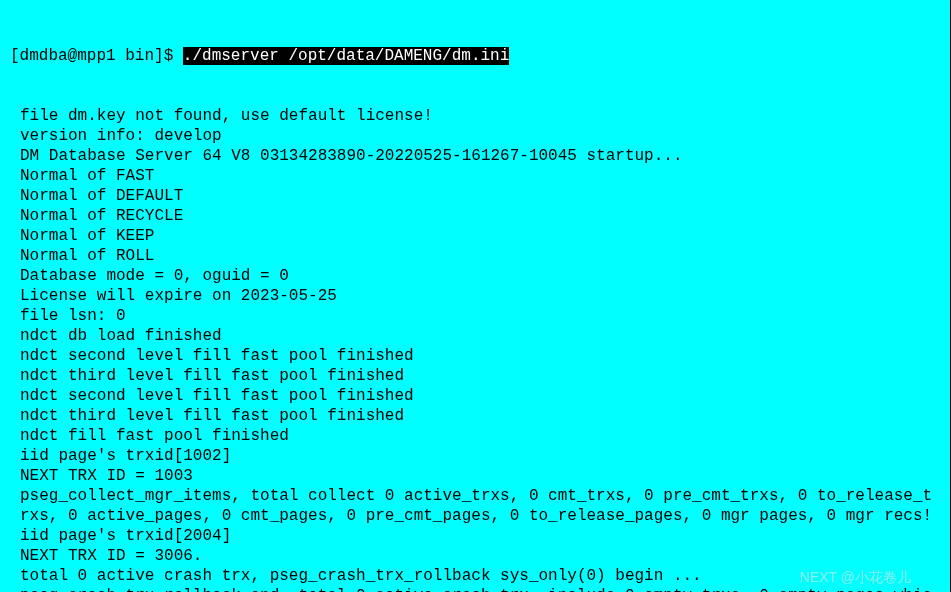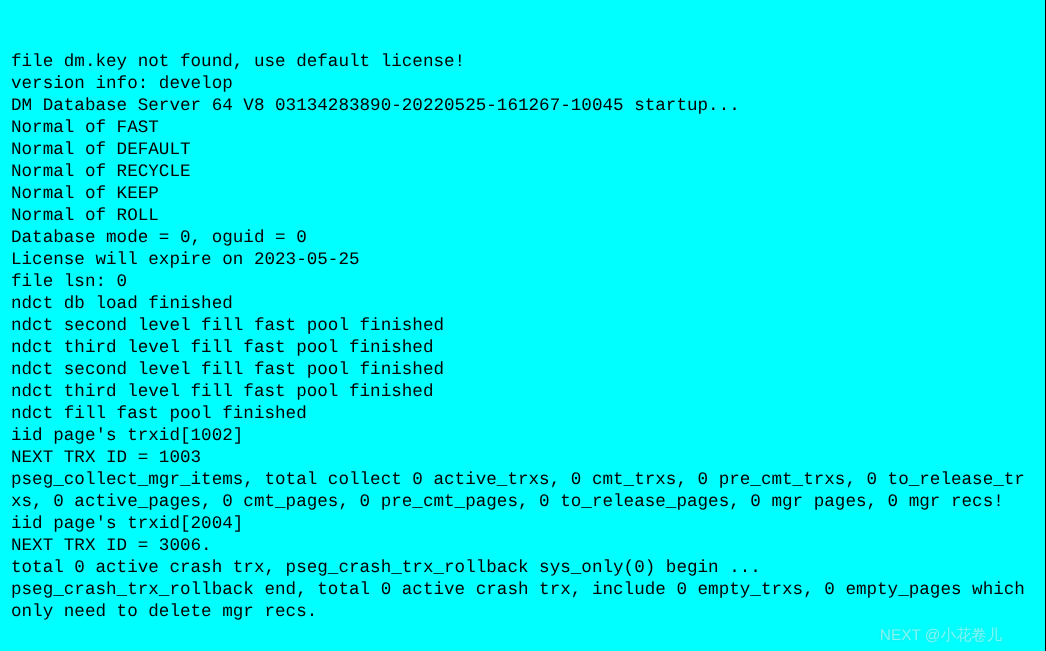--- a/index.html
+++ b/index.html
@@ -30,20 +30,21 @@
       color: #000000;
       background: #00ffff;
     }
     .command {
       color: #ffffff;
       background: #000000;
     }
     .output-line {
       color: #000000;
       display: block;
+      margin-left: 10px;
     }
     .watermark {
       position: absolute;
       bottom: 6px;
       right: 12px;
       color: rgba(255, 255, 255, 0.45);
       font-family: Arial, sans-serif;
       font-size: 14px;
       pointer-events: none;
       text-shadow: 0 0 2px rgba(150,150,150,0.3);
@@ -54,18 +55,19 @@
       top: 0;
       width: 1px;
       height: 100%;
       background: #000000;
     }
   </style>
 </head>
 <body>
 
 <div class="terminal">
+  <span class="prompt-line"><span class="prompt">[dmdba@mpp1 bin]$ </span><span class="command">./dmserver /opt/data/DAMENG/dm.ini</span></span>
   <div id="output-container"><span class="output-line">file dm.key not found, use default license!</span><span class="output-line">version info: develop</span><span class="output-line">DM Database Server 64 V8 03134283890-20220525-161267-10045 startup...</span><span class="output-line">Normal of FAST</span><span class="output-line">Normal of DEFAULT</span><span class="output-line">Normal of RECYCLE</span><span class="output-line">Normal of KEEP</span><span class="output-line">Normal of ROLL</span><span class="output-line">Database mode = 0, oguid = 0</span><span class="output-line">License will expire on 2023-05-25</span><span class="output-line">file lsn: 0</span><span class="output-line">ndct db load finished</span><span class="output-line">ndct second level fill fast pool finished</span><span class="output-line">ndct third level fill fast pool finished</span><span class="output-line">ndct second level fill fast pool finished</span><span class="output-line">ndct third level fill fast pool finished</span><span class="output-line">ndct fill fast pool finished</span><span class="output-line">iid page's trxid[1002]</span><span class="output-line">NEXT TRX ID = 1003</span><span class="output-line">pseg_collect_mgr_items, total collect 0 active_trxs, 0 cmt_trxs, 0 pre_cmt_trxs, 0 to_release_trxs, 0 active_pages, 0 cmt_pages, 0 pre_cmt_pages, 0 to_release_pages, 0 mgr pages, 0 mgr recs!</span><span class="output-line">iid page's trxid[2004]</span><span class="output-line">NEXT TRX ID = 3006.</span><span class="output-line">total 0 active crash trx, pseg_crash_trx_rollback sys_only(0) begin ...</span><span class="output-line">pseg_crash_trx_rollback end, total 0 active crash trx, include 0 empty_trxs, 0 empty_pages which only need to delete mgr recs.</span></div>
 </div>
 
 <div class="right-scroll"></div>
 
 <div class="watermark">NEXT @小花卷儿  </div>
 
 </body></html>

